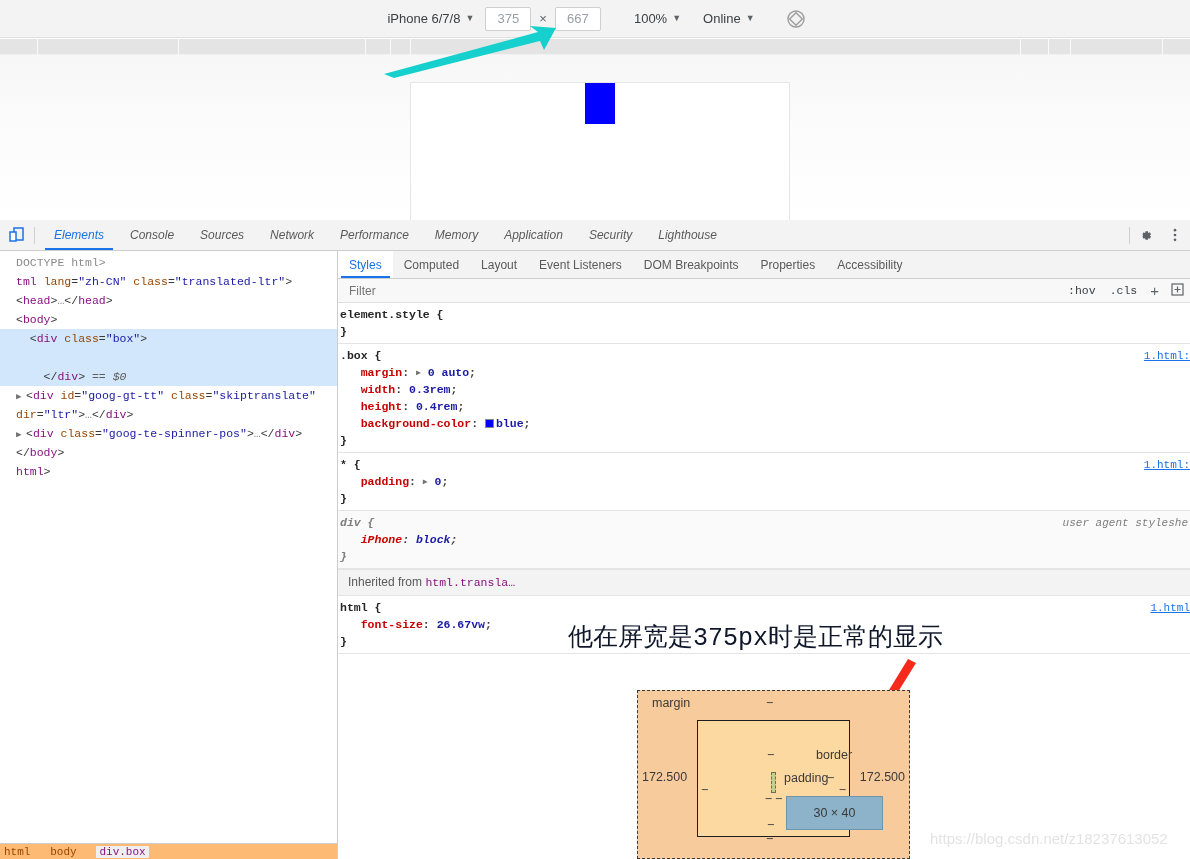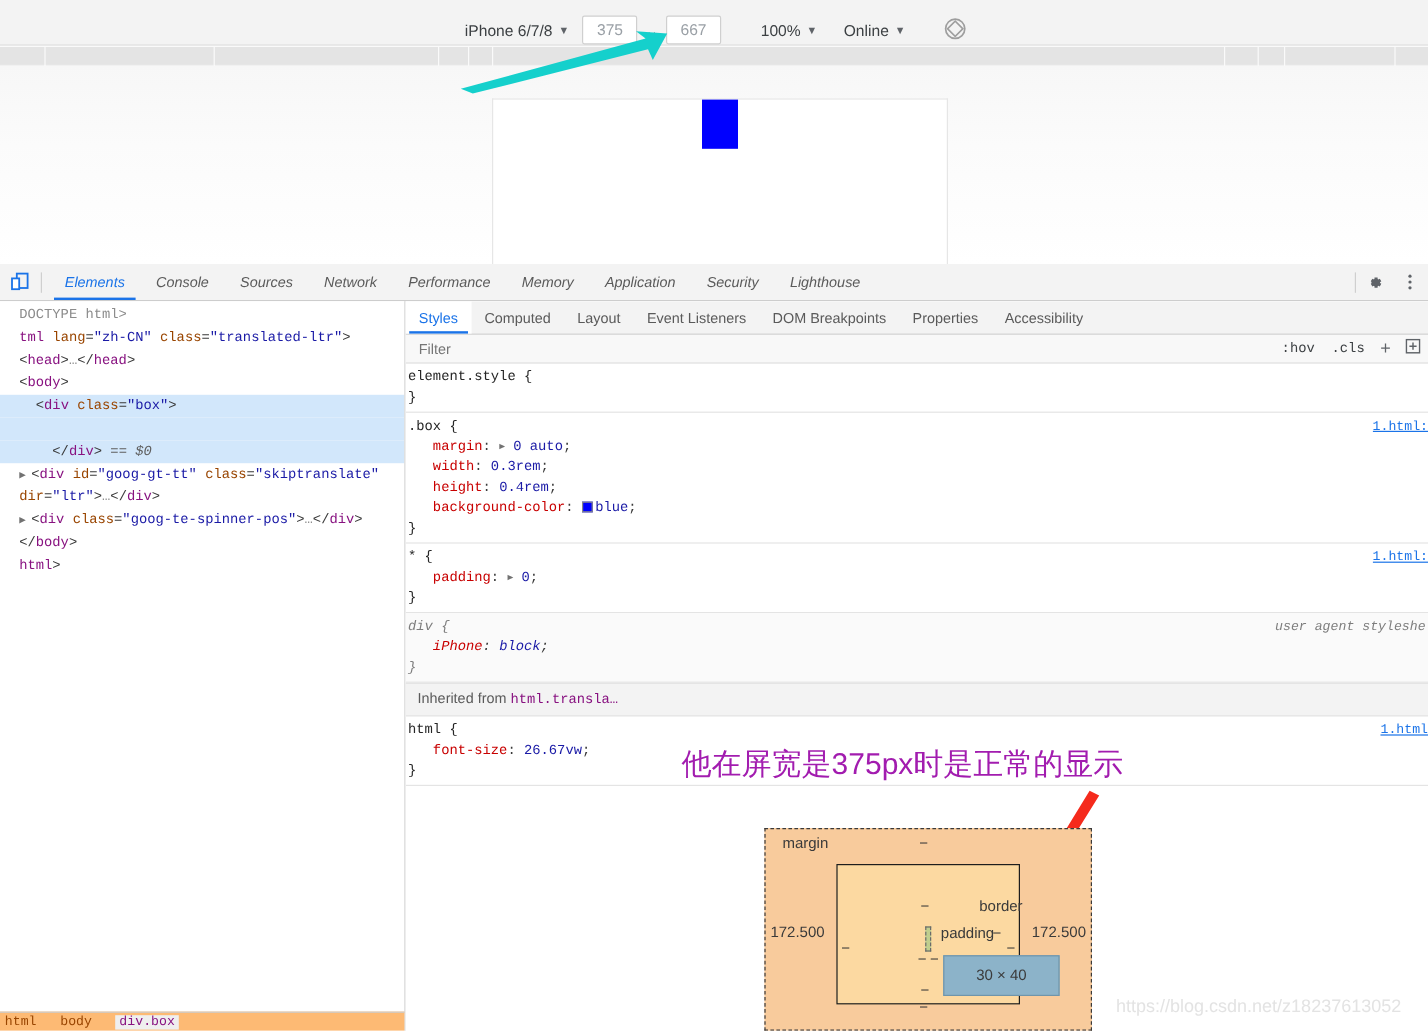--- a/index.html
+++ b/index.html
@@ -14,21 +14,21 @@
   #app { position: relative; width: 1190px; height: 859px; }
 
   
   .device-bar {
     position: absolute; left: 0; top: 0; width: 1190px; height: 38px;
     background: #f3f3f3;
     border-bottom: 1px solid #e0e0e0;
     display: flex; align-items: center; justify-content: center;
     gap: 0px;
   }
-  .device-bar-inner { display: flex; align-items: flex-end; height: 100%; }
+  .device-bar-inner { display: flex; align-items: center; height: 100%; }
   .dev-select {
     font-size: 13px; color: #3c4043; padding: 0 6px;
     display: flex; align-items: center; gap: 5px; height: 24px;
     cursor: default; white-space: nowrap;
   }
   .caret { font-size: 9px; color: #5f6368; line-height: 1; }
   .dim-input {
     width: 46px; height: 24px; margin: 0 5px;
     border: 1px solid #cfcfcf; background: #fff; border-radius: 2px;
     font-size: 13px; color: #9aa0a6; text-align: center; line-height: 22px;
@@ -168,21 +168,21 @@
     font-family: "Liberation Sans", sans-serif;
   }
   .filter-ctrl {
     font-size: 11.5px; color: #3c4043; padding: 0 7px;
     font-family: "Liberation Mono", monospace; cursor: default;
   }
   .plus-btn { padding: 0 6px; color: #5f6368; font-size: 15px; cursor: default; }
 
   .rules { font-family: "Liberation Mono", monospace; font-size: 11.5px; line-height: 17px; }
   .rule  { position: relative; padding: 3px 0 3px 0; border-bottom: 1px solid #e4e4e4; }
-  .rule .ln { white-space: pre; padding-left: 2px; }
+  .rule .ln { white-space: pre; padding-left: 2px; font-weight: bold; }
   .sel-name { color: #262626; }
   .prop { color: #c80000; }
   .pval { color: #1a1aa6; }
   .strike { text-decoration: line-through; color: #a35c5c; }
   .strike .prop { color: #b06a6a; }
   .strike .pval { color: #8a8ab0; }
   .ua { color: #7d7d7d; font-style: italic; }
   .src-link {
     position: absolute; right: 0px; top: 4px;
     color: #1a73e8; font-size: 11px; text-decoration: underline;
@@ -207,22 +207,22 @@
     font-family: "Liberation Sans", sans-serif; font-size: 12px;
     color: #5a5a5a; padding: 4px 0 4px 10px;
   }
   .inherit-hdr code {
     font-family: "Liberation Mono", monospace; font-size: 11.5px; color: #881280;
   }
 
   
   .cn-note {
     position: absolute; left: 568px; top: 620px;
-    font-size: 25px; color: #a21caf;
-    font-family: Liberation Sans, sans-serif;
+    font-size: 25px; color: #0f172a;
+    font-family: Liberation Mono, monospace;
     white-space: nowrap;
   }
 
   
   .boxmodel {
     position: absolute; left: 637px; top: 690px; width: 273px; height: 169px;
     font-family: "Liberation Sans", sans-serif;
   }
   .bm-margin {
     position: absolute; inset: 0;

